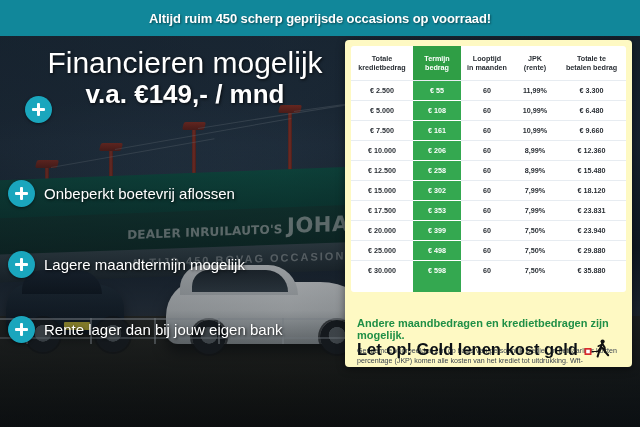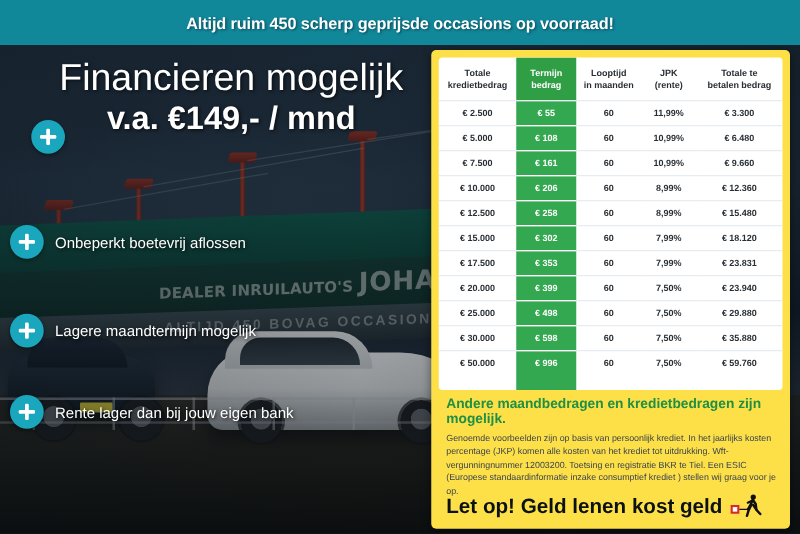--- a/index.html
+++ b/index.html
@@ -261,31 +261,31 @@
   .plus-hl::before, .plus-hl::after {
     content: "";
     position: absolute;
     background: #ffffff;
     border-radius: 1px;
   }
   .plus-hl::before { left: 7px; top: 12px; width: 13px; height: 3.4px; }
   .plus-hl::after { left: 11.8px; top: 7px; width: 3.4px; height: 13px; }
   .bullet-text {
     color: #ffffff;
-    font-size: 12px;
+    font-size: 15px;
     white-space: nowrap;
     text-shadow: 1px 1px 3px rgba(0,0,0,.8);
   }
 
   
   .card {
     position: absolute;
     left: 345px; top: 40px;
-    width: 287px; height: 383px;
-    background: #fde047;
+    width: 287px; height: 327px;
+    background: #fef9c3;
     border-radius: 4px;
     box-shadow: 0 2px 8px rgba(0,0,0,.45);
     z-index: 5;
     overflow: hidden;
   }
   .table-wrap {
     position: absolute;
     left: 6px; top: 6px;
     width: 275px;
     background: #ffffff;
@@ -542,27 +542,20 @@
               <td>7,50%</td>
               <td>€ 29.880</td>
             </tr>
             <tr>
               <td>€ 30.000</td>
               <td class="green-cell">€ 598</td>
               <td>60</td>
               <td>7,50%</td>
               <td>€ 35.880</td>
             </tr>
-            <tr>
-              <td>€ 50.000</td>
-              <td class="green-cell">€ 996</td>
-              <td>60</td>
-              <td>7,50%</td>
-              <td>€ 59.760</td>
-            </tr>
           </tbody>
       </table>
       <div class="green-tail"></div>
     </div>
 
     <div class="note">
       <div class="note-title">Andere maandbedragen en kredietbedragen zijn mogelijk.</div>
       <div class="note-body">Genoemde voorbeelden zijn op basis van persoonlijk krediet. In het jaarlijks kosten percentage (JKP) komen alle kosten van het krediet tot uitdrukking. Wft-vergunningnummer 12003200. Toetsing en registratie BKR te Tiel. Een ESIC (Europese standaardinformatie inzake consumptief krediet ) stellen wij graag voor je op.</div>
     </div>
 

